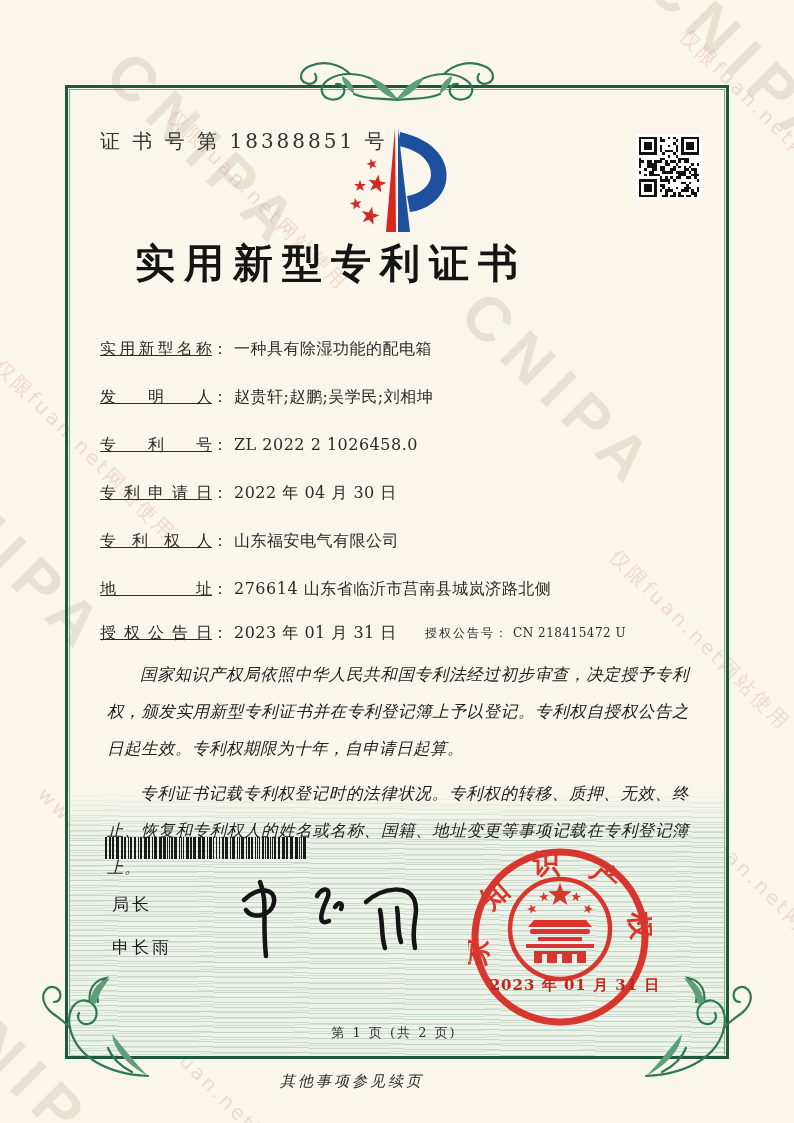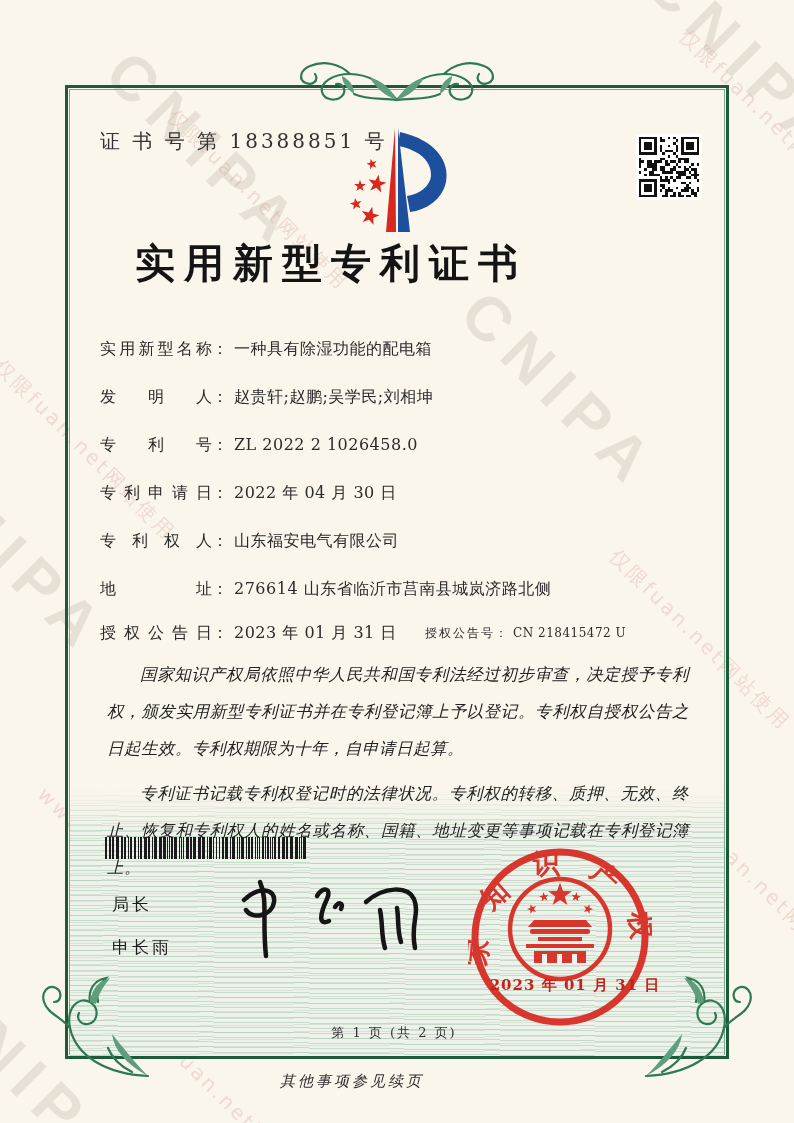--- a/index.html
+++ b/index.html
@@ -14,21 +14,21 @@
            color:rgba(208,152,142,0.30);}
   
   .frame{position:absolute;left:65px;top:85px;width:658px;height:968px;border:3px solid #1c5b3a;}
   .frame-inner{position:absolute;inset:1px;border:1px solid #7aa98b;}
   
   .cert-no{position:absolute;left:100px;top:128px;font-size:20px;letter-spacing:3px;color:#333;}
   .title{position:absolute;left:65px;top:236px;width:532px;text-align:center;
          font-size:40px;font-weight:700;letter-spacing:9px;color:#141414;}
   
   .field{position:absolute;left:100px;font-size:16px;line-height:24px;}
-  .flabel{display:inline-block;width:112px;text-align:justify;text-align-last:justify;vertical-align:top;}
+  .flabel{display:inline-block;width:112px;text-align:justify;text-align-last:justify;vertical-align:top;text-decoration:underline;}
   .fcolon{display:inline-block;margin-right:6px;}
   .fvalue{letter-spacing:0.5px;}
   .field2{position:absolute;left:425px;font-size:12px;line-height:24px;}
   .field2 .flabel2{letter-spacing:2px;}
   
   .body-text{position:absolute;left:99px;top:648px;width:598px;font-size:16.5px;line-height:37px;
              font-style:italic;text-align:justify;letter-spacing:0.5px;color:#222;}
   .body-text p{margin:8px;text-indent:2em;}
   
   .guilloche{position:absolute;left:70px;top:788px;width:654px;height:268px;background-color:#edf2ea;

